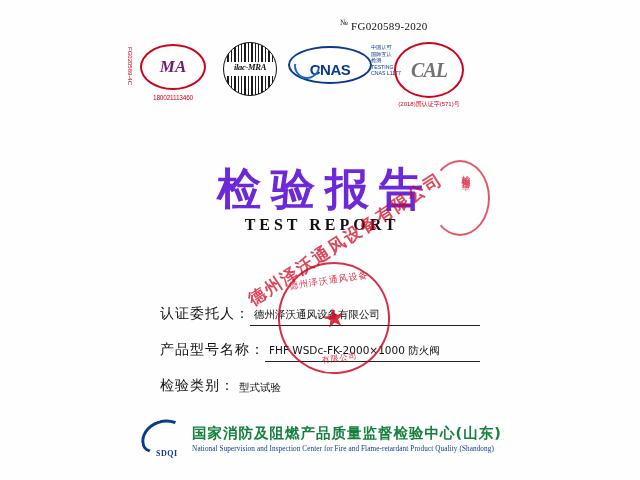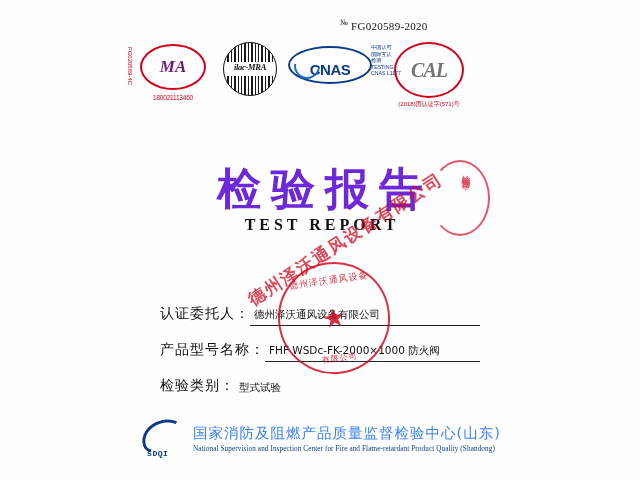--- a/index.html
+++ b/index.html
@@ -354,35 +354,35 @@
     left: 2px; top: 2px;
     width: 40px; height: 26px;
     border: 3px solid #0b3a8c;
     border-radius: 50% 50% 50% 50% / 60% 60% 40% 40%;
     border-bottom-color: transparent;
     border-right-color: transparent;
     transform: rotate(-18deg);
   }
   .footer-logo .sdqi {
     position: absolute;
-    left: 8px;
+    left: 18px;
     bottom: 0px;
     font-size: 8px;
     font-weight: bold;
     color: #0b3a8c;
     letter-spacing: 0.5px;
-    font-family: Liberation Mono, monospace;
+    font-family: Liberation Serif, serif;
   }
   .footer-text {
     text-align: left;
   }
   .footer-cn {
     font-size: 14.5px;
-    font-weight: normal;
-    color: #3b82f6;
+    font-weight: bold;
+    color: #15803d;
     letter-spacing: 1px;
     font-family: "DejaVu Sans", sans-serif;
   }
   .footer-en {
     font-size: 7.2px;
     color: #0b3a8c;
     letter-spacing: 0.1px;
     margin-top: 2px;
     font-family: "Liberation Serif", serif;
   }

